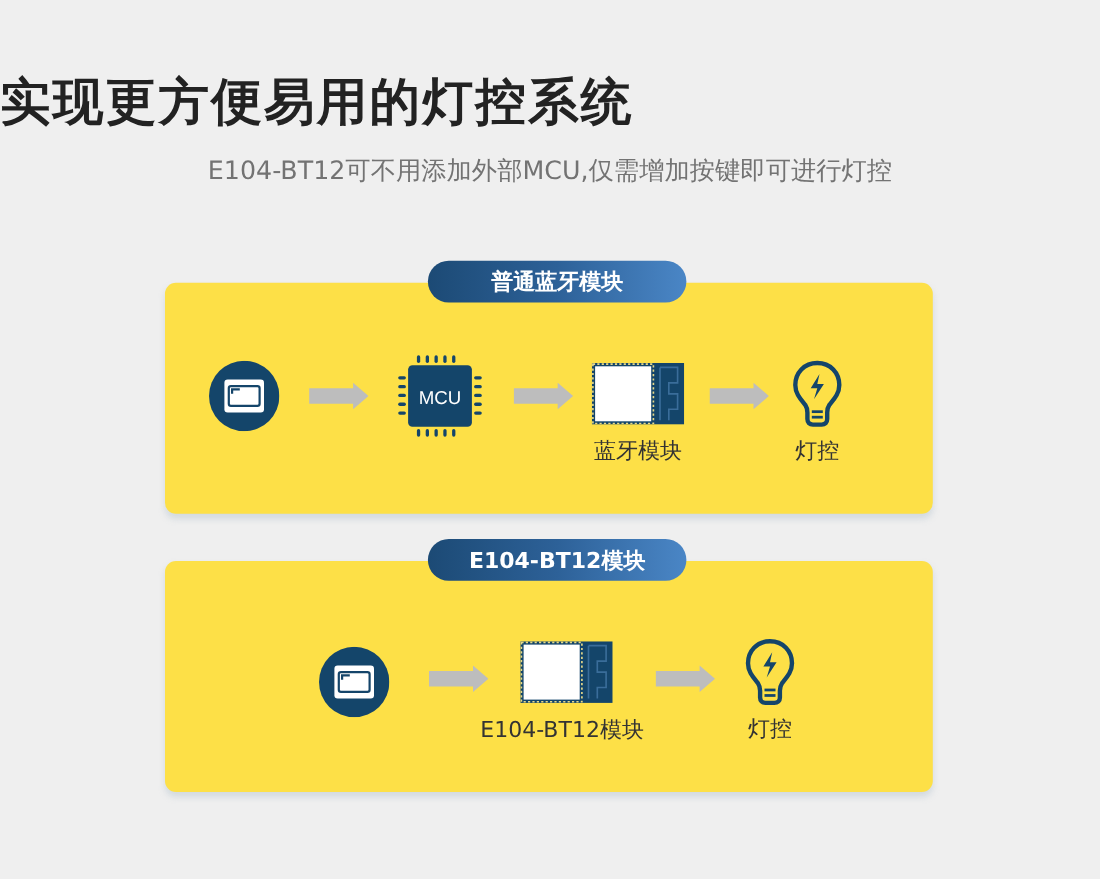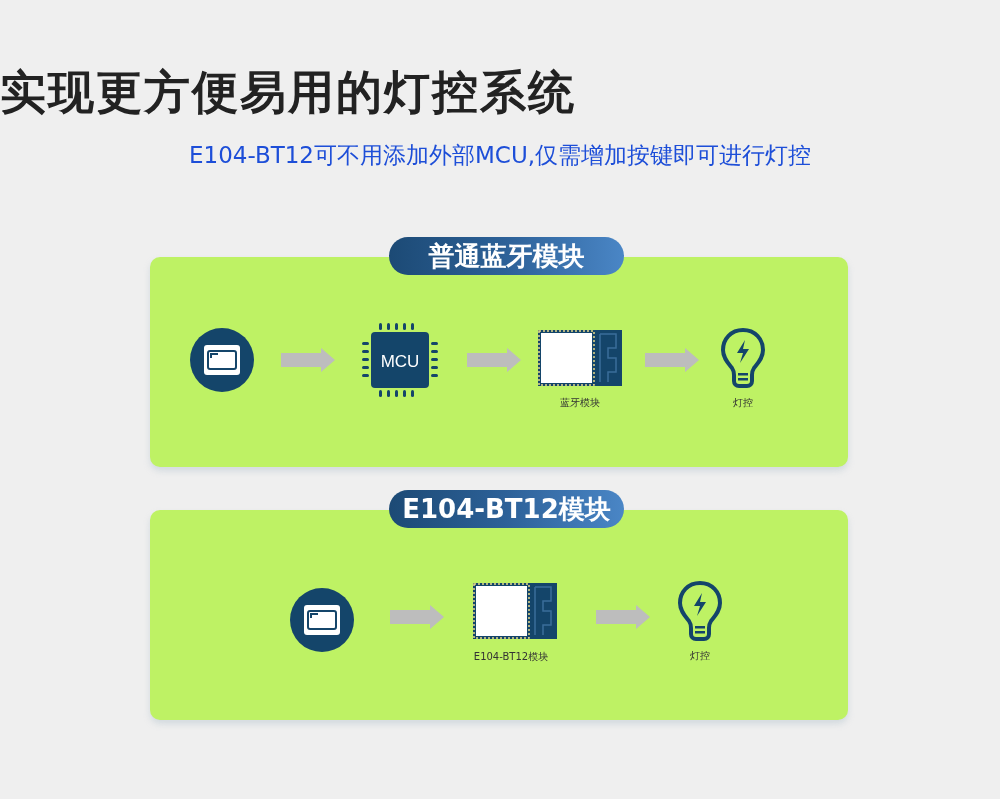--- a/index.html
+++ b/index.html
@@ -5,43 +5,43 @@
   * { margin: 0; padding: 0; box-sizing: border-box; }
   html, body { width: 1000px; height: 799px; background: #efefef; overflow: hidden; }
   body { font-family: "DejaVu Sans", "Liberation Sans", sans-serif; color: #222; position: relative; }
 
   .title {
     position: absolute; top: 62px; left: 0; width: 1000px; text-align: left;
     font-size: 46px; font-weight: bold; color: #222; letter-spacing: 2px;
   }
   .subtitle {
     position: absolute; top: 140px; left: 0; width: 1000px; text-align: center;
-    font-size: 23px; color: #1d4ed8;
+    font-size: 23px; color: #737373;
   }
 
   .card {
     position: absolute; left: 150px; width: 698px; height: 210px;
-    background: #bef264; border-radius: 10px;
+    background: #fde047; border-radius: 10px;
     box-shadow: 0 4px 6px rgba(160,180,195,0.35);
   }
   .card.c1 { top: 257px; }
   .card.c2 { top: 510px; }
 
   .pill {
     position: absolute; left: 389px; width: 235px; height: 38px; border-radius: 19px;
     background: linear-gradient(90deg, #1c4a75 0%, #2d6198 50%, #4a86c6 100%);
-    color: #fff; font-size: 26px; font-weight: bold; text-align: center; line-height: 38px;
+    color: #fff; font-size: 20px; font-weight: bold; text-align: center; line-height: 38px;
     z-index: 2;
   }
   .pill.p1 { top: 237px; }
   .pill.p2 { top: 490px; }
 
   .node { position: absolute; }
   .lbl {
-    position: absolute; font-size: 10px; color: #333; text-align: center; white-space: nowrap;
+    position: absolute; font-size: 20px; color: #333; text-align: center; white-space: nowrap;
     transform: translateX(-50%);
   }
   .arrow { position: absolute; width: 54px; height: 24px; }
 </style>
 </head>
 <body>
 
 <div class="title">实现更方便易用的灯控系统</div>
 <div class="subtitle">E104-BT12可不用添加外部MCU,仅需增加按键即可进行灯控</div>
 

